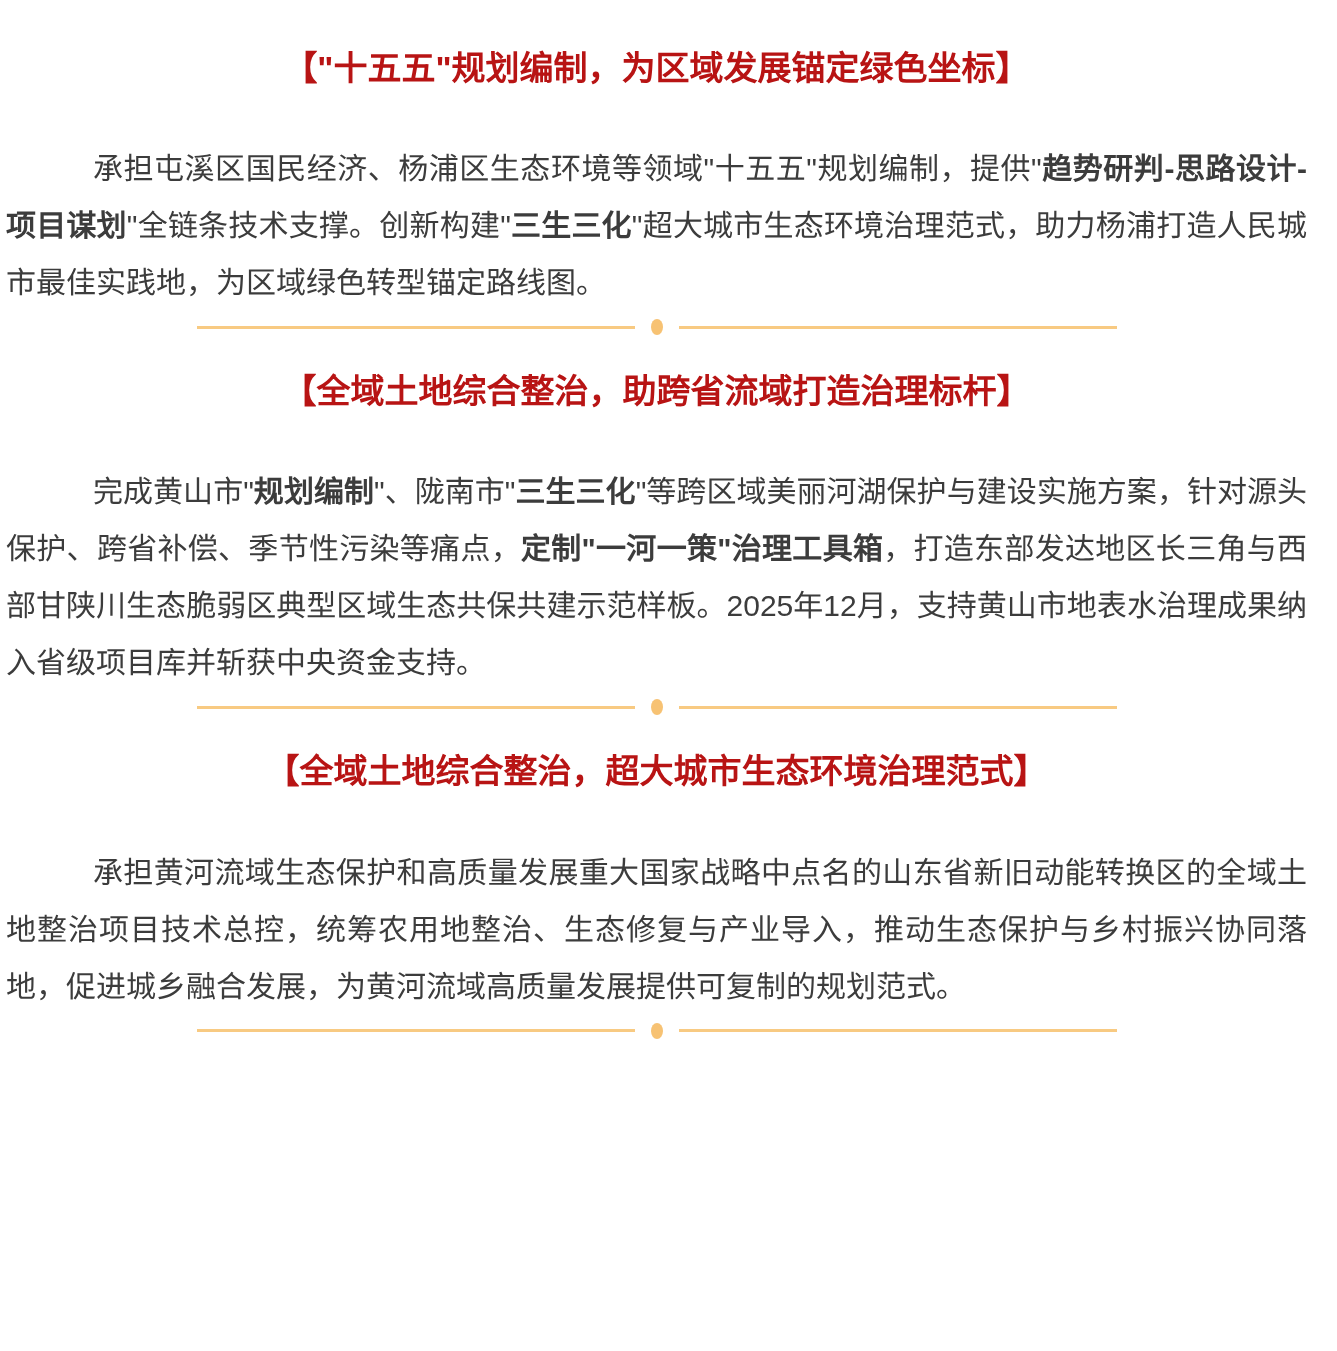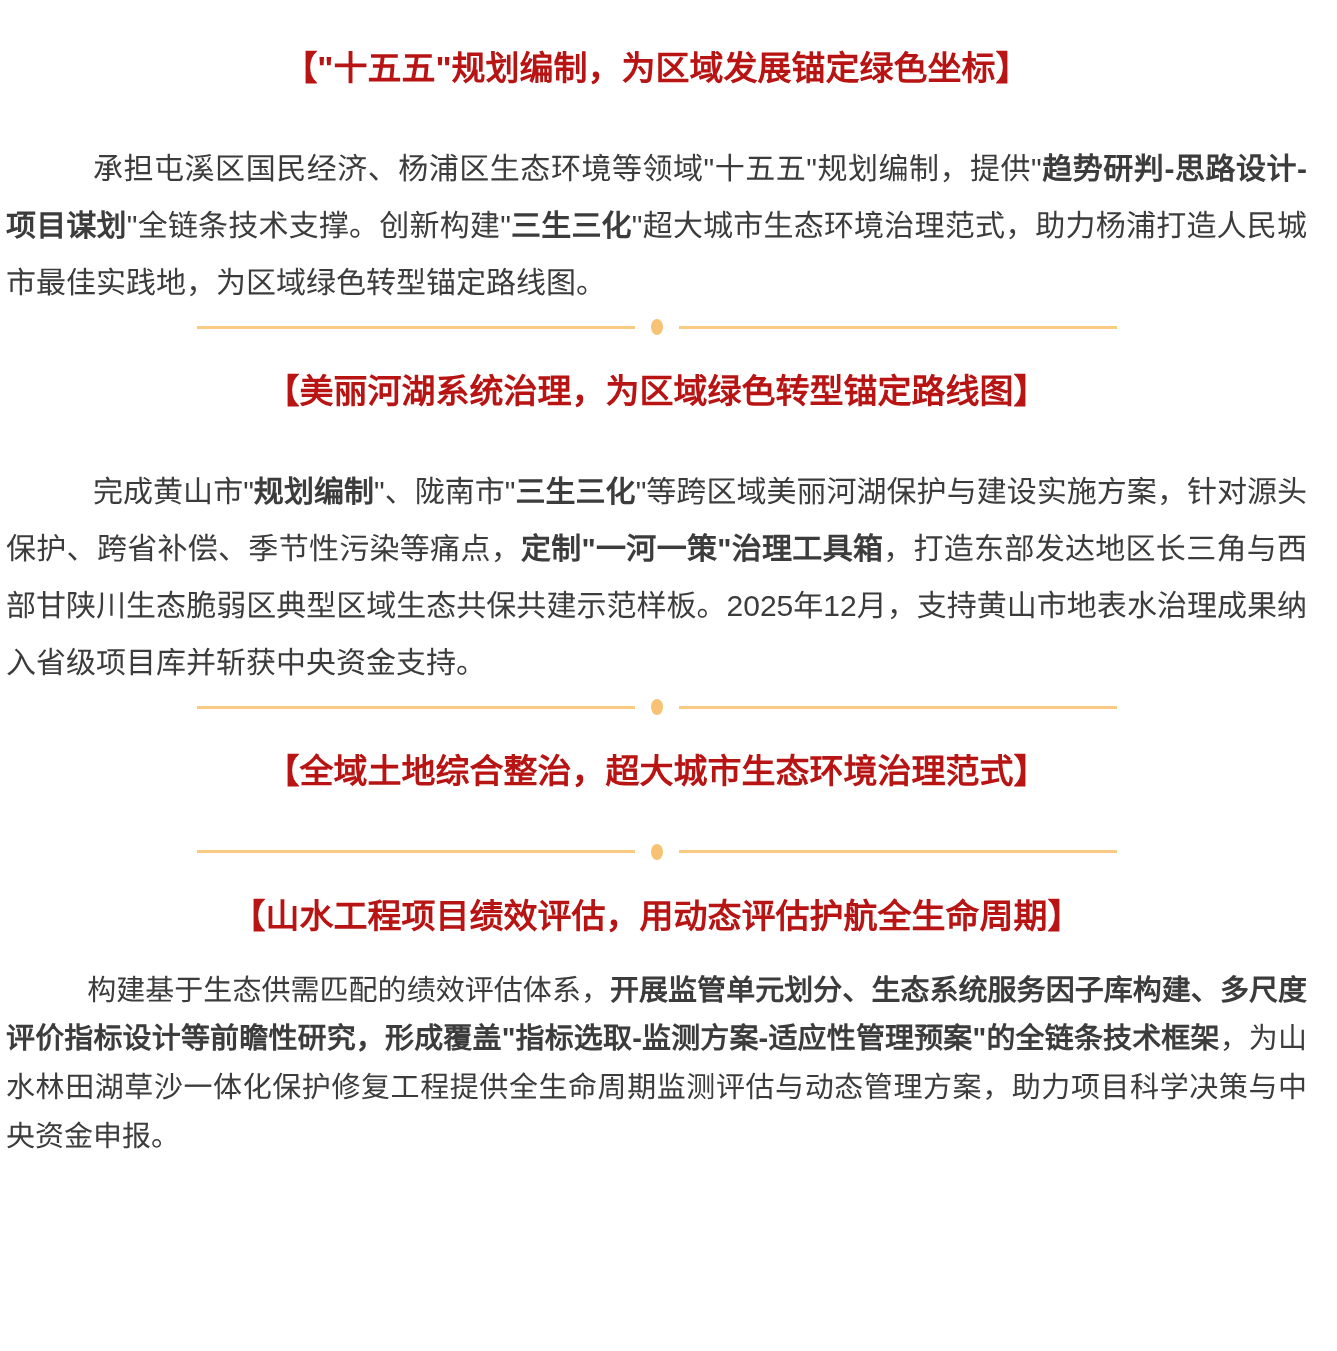--- a/index.html
+++ b/index.html
@@ -76,38 +76,35 @@
     <p class="section-paragraph"><span>承担屯溪区国民经济、杨浦区生态环境等领域"十五五"规划编制，提供"</span><strong>趋势研判-思路设计-项目谋划</strong><span>"全链条技术支撑。创新构建"</span><strong>三生三化</strong><span>"超大城市生态环境治理范式，助力杨浦打造人民城市最佳实践地，为区域绿色转型锚定路线图。</span></p>
   </section>
 
   <div class="divider">
     <span class="divider-line"></span>
     <span class="divider-dot"></span>
     <span class="divider-line"></span>
   </div>
 
   <section class="section">
-    <h2 class="section-heading">【美丽河湖系统治理，为区域绿色转型锚定路线图】</h2>
+    <h2 class="section-heading">【全域土地综合整治，助跨省流域打造治理标杆】</h2>
     <p class="section-paragraph"><span>完成黄山市"</span><strong>规划编制</strong><span>"、陇南市"</span><strong>三生三化</strong><span>"等跨区域美丽河湖保护与建设实施方案，针对源头保护、跨省补偿、季节性污染等痛点，</span><strong>定制"一河一策"治理工具箱</strong><span>，打造东部发达地区长三角与西部甘陕川生态脆弱区典型区域生态共保共建示范样板。2025年12月，支持黄山市地表水治理成果纳入省级项目库并斩获中央资金支持。</span></p>
   </section>
 
   <div class="divider">
     <span class="divider-line"></span>
     <span class="divider-dot"></span>
     <span class="divider-line"></span>
   </div>
 
   <section class="section">
     <h2 class="section-heading">【全域土地综合整治，超大城市生态环境治理范式】</h2>
+    <p class="section-paragraph"><span>承担黄河流域生态保护和高质量发展重大国家战略中点名的山东省新旧动能转换区的全域土地整治项目技术总控，统筹农用地整治、生态修复与产业导入，推动生态保护与乡村振兴协同落地，促进城乡融合发展，为黄河流域高质量发展提供可复制的规划范式。</span></p>
   </section>
 
   <div class="divider">
     <span class="divider-line"></span>
     <span class="divider-dot"></span>
     <span class="divider-line"></span>
   </div>
 
-  <section class="section section-last">
-    <h2 class="section-heading">【山水工程项目绩效评估，用动态评估护航全生命周期】</h2>
-    <p class="section-paragraph"><span>构建基于生态供需匹配的绩效评估体系，</span><strong>开展监管单元划分、生态系统服务因子库构建、多尺度评价指标设计等前瞻性研究，形成覆盖"指标选取-监测方案-适应性管理预案"的全链条技术框架</strong><span>，为山水林田湖草沙一体化保护修复工程提供全生命周期监测评估与动态管理方案，助力项目科学决策与中央资金申报。</span></p>
-  </section>
 
 </div>
 
 </body></html>

